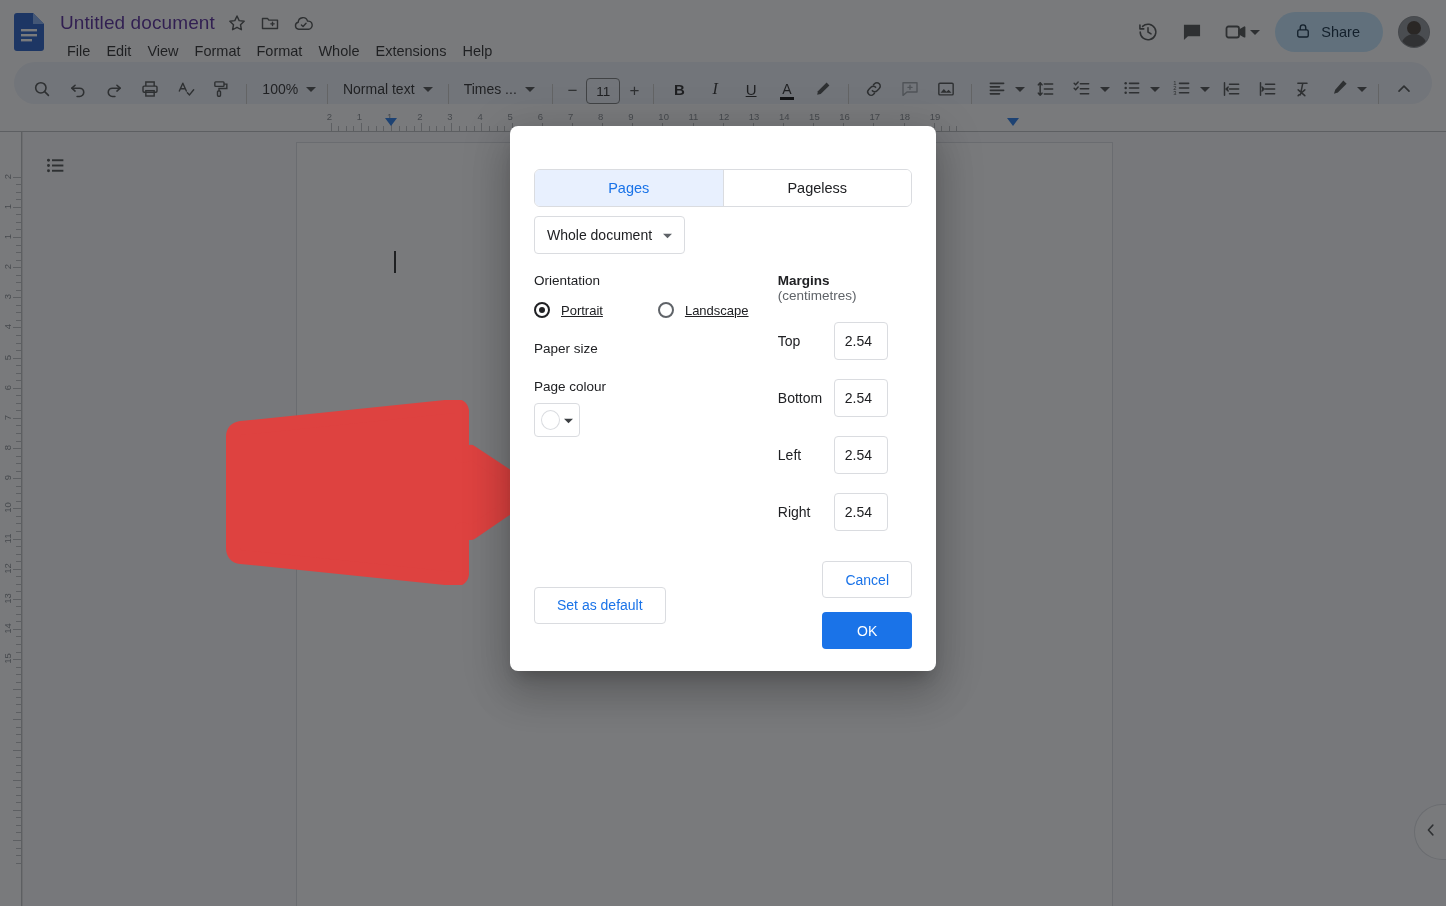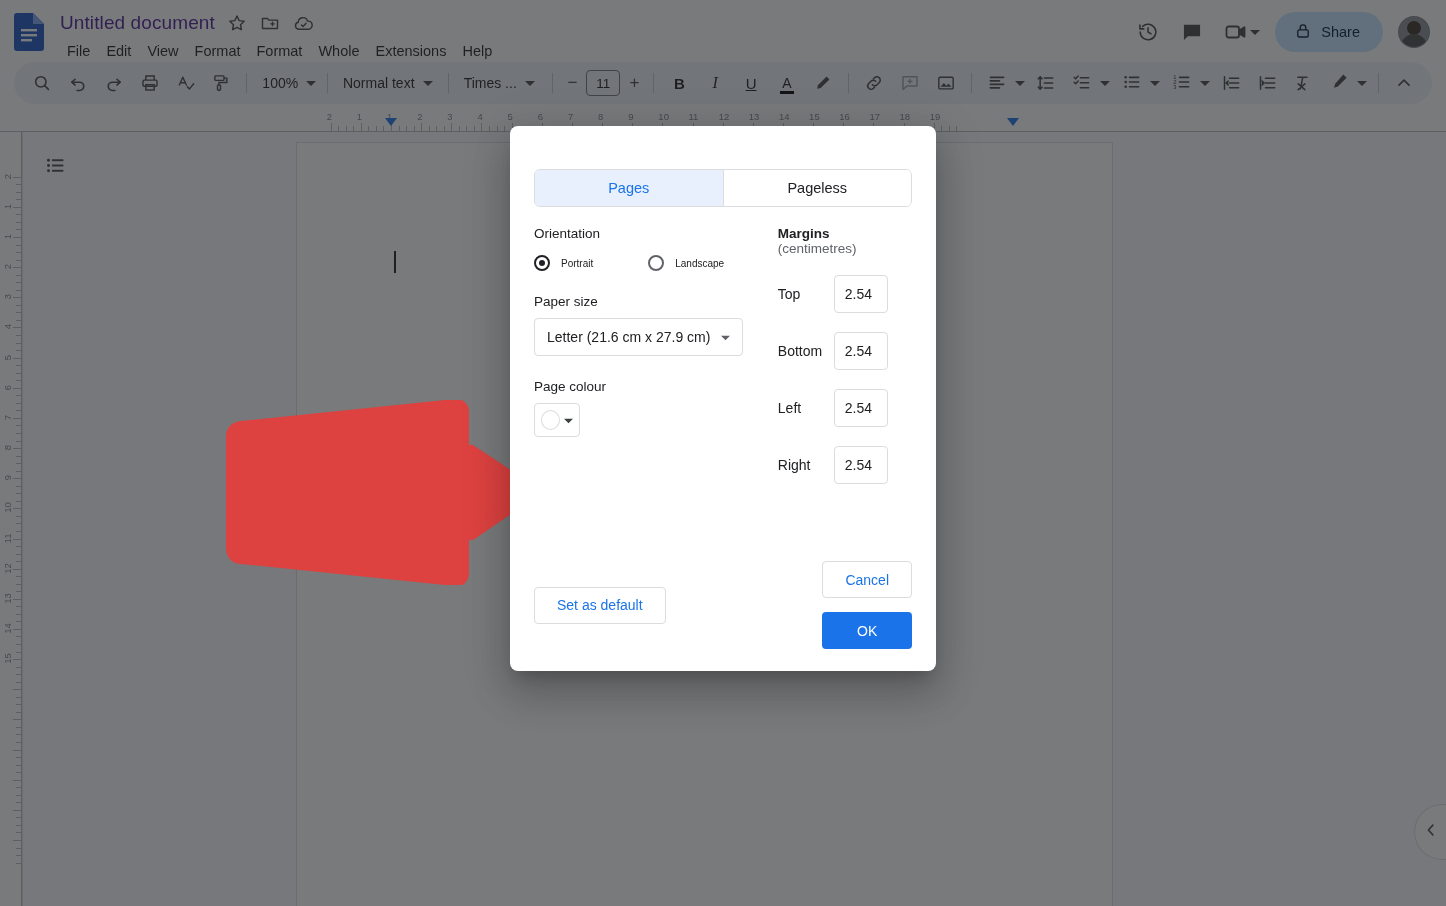--- a/index.html
+++ b/index.html
@@ -56,21 +56,21 @@
   }
   .avatar .head { position: absolute; left: 50%; top: 4px; width: 14px; height: 14px;
     margin-left: -7px; border-radius: 50%; background: #3b3027; }
   .avatar .body { position: absolute; left: 50%; bottom: -3px; width: 26px; height: 16px;
     margin-left: -13px; border-radius: 13px 13px 0 0; background: #4c4c4c; }
 
   
   .toolbar {
     position: absolute; top: 62px; left: 14px; right: 14px; height: 42px;
     background: #edf2fa; border-radius: 21px;
-    display: flex; align-items: center; padding: 0 10px;
+    display: flex; align-items: flex-end; padding: 0 10px;
   }
   .tb-btn {
     width: 30px; height: 30px; border-radius: 4px; margin: 0 3px;
     display: flex; align-items: center; justify-content: center;
     color: #444746;
   }
   .tb-sep { width: 1px; height: 20px; background: #c7c7c5; margin: 0 7px; }
   .tb-drop {
     display: flex; align-items: center; height: 30px; border-radius: 4px;
     padding: 0 4px 0 8px; font-size: 14px; color: #1f1f1f; gap: 4px;
@@ -188,21 +188,21 @@
   .radio-row { display: flex; align-items: center; margin-top: 14px; gap: 0; }
   .radio {
     width: 16px; height: 16px; border-radius: 50%; border: 2px solid #5f6368;
     position: relative; flex: 0 0 auto;
   }
   .radio.on { border-color: #202124; }
   .radio.on::after {
     content: ''; position: absolute; left: 3px; top: 3px; width: 6px; height: 6px;
     border-radius: 50%; background: #202124;
   }
-  .radio-label { font-size: 10px; color: #202124; margin-left: 11px; }
+  .radio-label { font-size: 13px; color: #202124; margin-left: 11px; text-decoration: underline; }
   .radio-gap { width: 55px; }
 
   .sub-label { margin-top: 23px; }
 
   .color-swatch-btn {
     display: inline-flex; align-items: center; height: 34px; width: 46px;
     border: 1px solid #dadce0; border-radius: 4px; background: #fff;
     padding: 0 6px; margin-top: 9px; gap: 4px;
   }
   .swatch-circle {
@@ -825,42 +825,42 @@
 
   <div class="dialog">
 
 
     <div class="seg">
       <div class="seg-btn active">Pages</div>
       <div class="seg-divider"></div>
       <div class="seg-btn">Pageless</div>
     </div>
 
+    <div class="select-box">
+      <span>Whole document</span>
+      <span class="caret">
+        <svg viewBox="0 0 10 10" width="9" height="9">
+            <path d="M0 3l5 5 5-5z" fill="#5f6368"></path>
+          </svg>
+      </span>
+    </div>
 
     <div class="cols">
 
       <div class="col-left">
         <div class="field-label">Orientation</div>
         <div class="radio-row">
           <div class="radio on"></div>
           <div class="radio-label">Portrait</div>
           <div class="radio-gap"></div>
           <div class="radio"></div>
           <div class="radio-label">Landscape</div>
         </div>
 
         <div class="field-label sub-label">Paper size</div>
-        <div class="select-box">
-          <span>Letter (21.6 cm x 27.9 cm)</span>
-          <span class="caret">
-            <svg viewBox="0 0 10 10" width="9" height="9">
-                <path d="M0 3l5 5 5-5z" fill="#5f6368"></path>
-              </svg>
-          </span>
-        </div>
 
         <div class="field-label sub-label">Page colour</div>
         <div class="color-swatch-btn">
           <span class="swatch-circle"></span>
           <span class="caret">
             <svg viewBox="0 0 10 10" width="9" height="9">
                 <path d="M0 3l5 5 5-5z" fill="#3c4043"></path>
               </svg>
           </span>
         </div>

